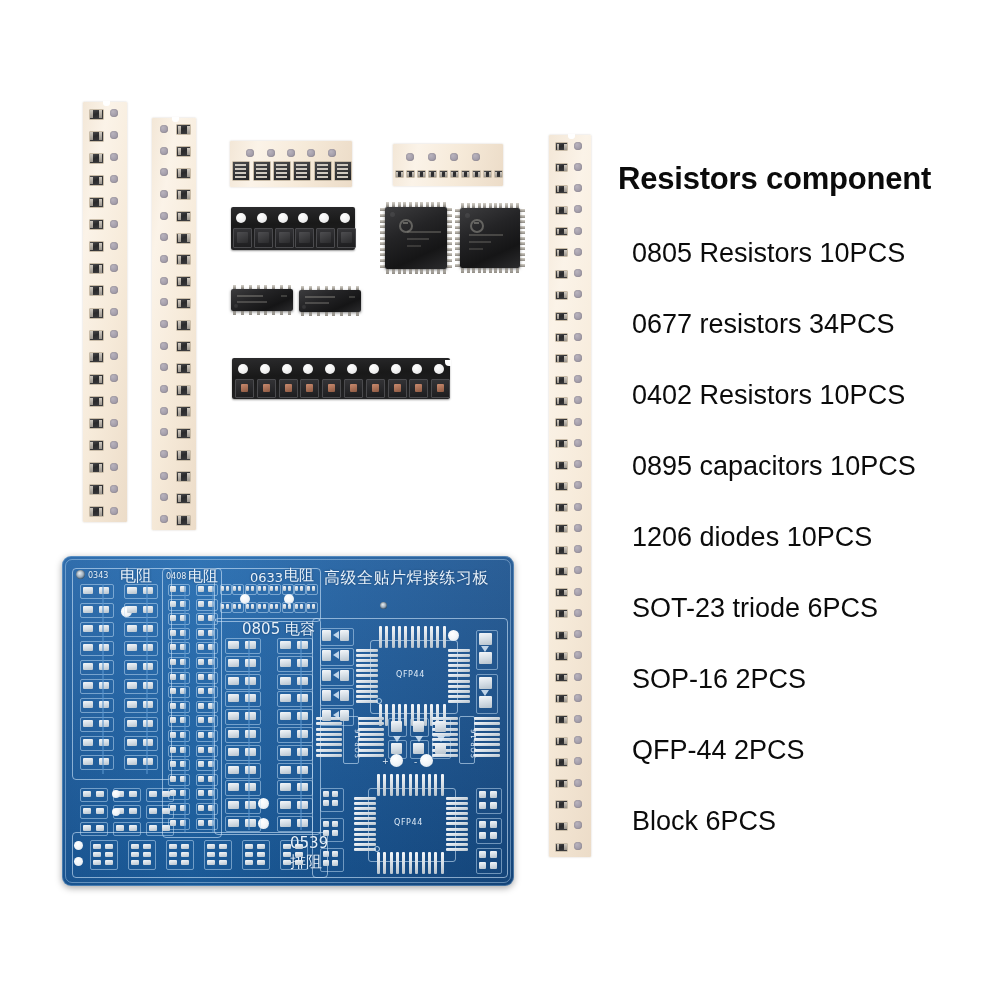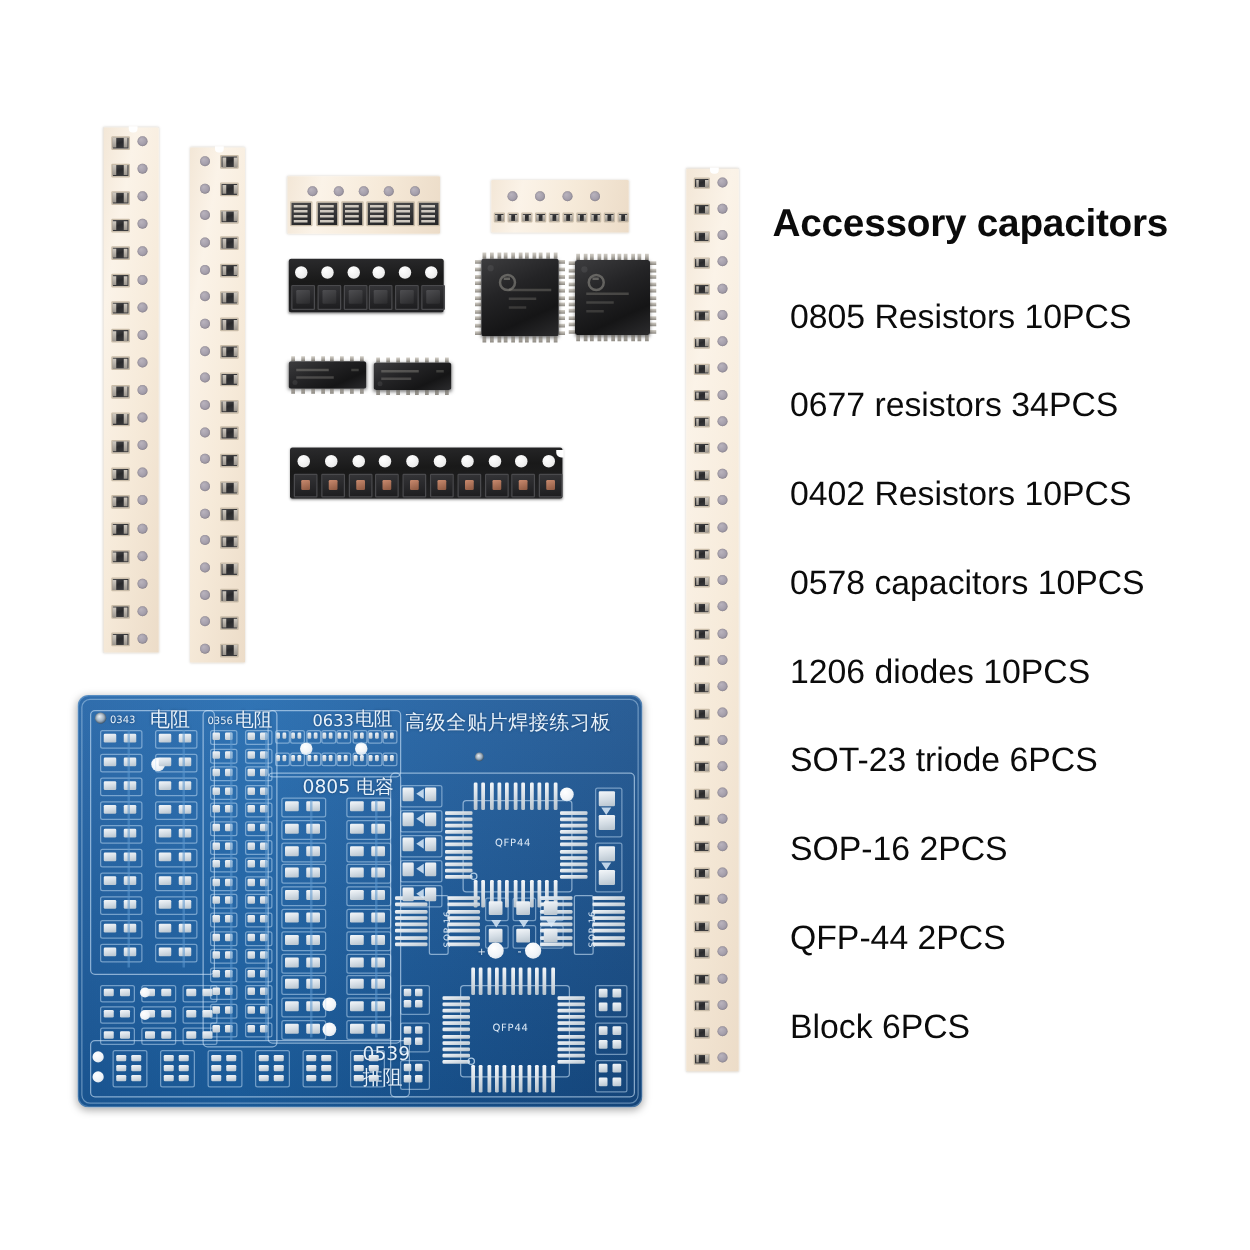--- a/index.html
+++ b/index.html
@@ -127,29 +127,29 @@
     border-left:4px solid transparent;border-right:4px solid transparent;
     border-top:6px solid rgba(218,234,248,.85);
   }
 </style>
 </head>
 <body>
 
 <div id="stage">
 
   <div class="abs" id="spec-panel">
-    <div id="spec-title">Accessory capacitors</div>
+    <div id="spec-title">Resistors component</div>
     <div class="spec-gap"></div>
     <div class="spec-item">0805 Resistors 10PCS</div>
     <div class="spec-gap"></div>
     <div class="spec-item">0677 resistors 34PCS</div>
     <div class="spec-gap"></div>
     <div class="spec-item">0402 Resistors 10PCS</div>
     <div class="spec-gap"></div>
-    <div class="spec-item">0578  capacitors 10PCS</div>
+    <div class="spec-item">0895  capacitors 10PCS</div>
     <div class="spec-gap"></div>
     <div class="spec-item">1206 diodes 10PCS</div>
     <div class="spec-gap"></div>
     <div class="spec-item">SOT-23 triode 6PCS</div>
     <div class="spec-gap"></div>
     <div class="spec-item">SOP-16 2PCS</div>
     <div class="spec-gap"></div>
     <div class="spec-item">QFP-44 2PCS</div>
     <div class="spec-gap"></div>
     <div class="spec-item">Block 6PCS</div>
@@ -610,21 +610,21 @@
     <div class="silk-box" style="left:10px;top:12px;width:98px;height:210px;"></div>
     <div class="silk-box" style="left:100px;top:12px;width:58px;height:268px;"></div>
     <div class="silk-box" style="left:152px;top:12px;width:105px;height:52px;"></div>
     <div class="silk-box" style="left:152px;top:62px;width:105px;height:215px;"></div>
     <div class="silk-box" style="left:10px;top:276px;width:254px;height:44px;"></div>
     <div class="silk-box" style="left:250px;top:62px;width:194px;height:258px;"></div>
 
     <div class="silk-txt" style="left:26px;top:15px;font-size:8px;">0343</div>
     <div class="silk-txt" style="left:58px;top:10px;font-size:16px;">电阻</div>
 
-    <div class="silk-txt" style="left:104px;top:16px;font-size:8px;">0356</div>
+    <div class="silk-txt" style="left:104px;top:16px;font-size:8px;">0408</div>
     <div class="silk-txt" style="left:126px;top:11px;font-size:15px;">电阻</div>
 
     <div class="silk-txt" style="left:188px;top:14px;font-size:13px;">0633</div>
     <div class="silk-txt" style="left:222px;top:10px;font-size:15px;">电阻</div>
 
     <div class="silk-txt" style="left:262px;top:12px;font-size:16px;letter-spacing:.5px;">高级全贴片焊接练习板</div>
 
     <div class="silk-txt" style="left:180px;top:64px;font-size:15px;">0805 电容</div>
 
     <div class="silk-txt" style="left:228px;top:278px;font-size:15px;">0539</div>

